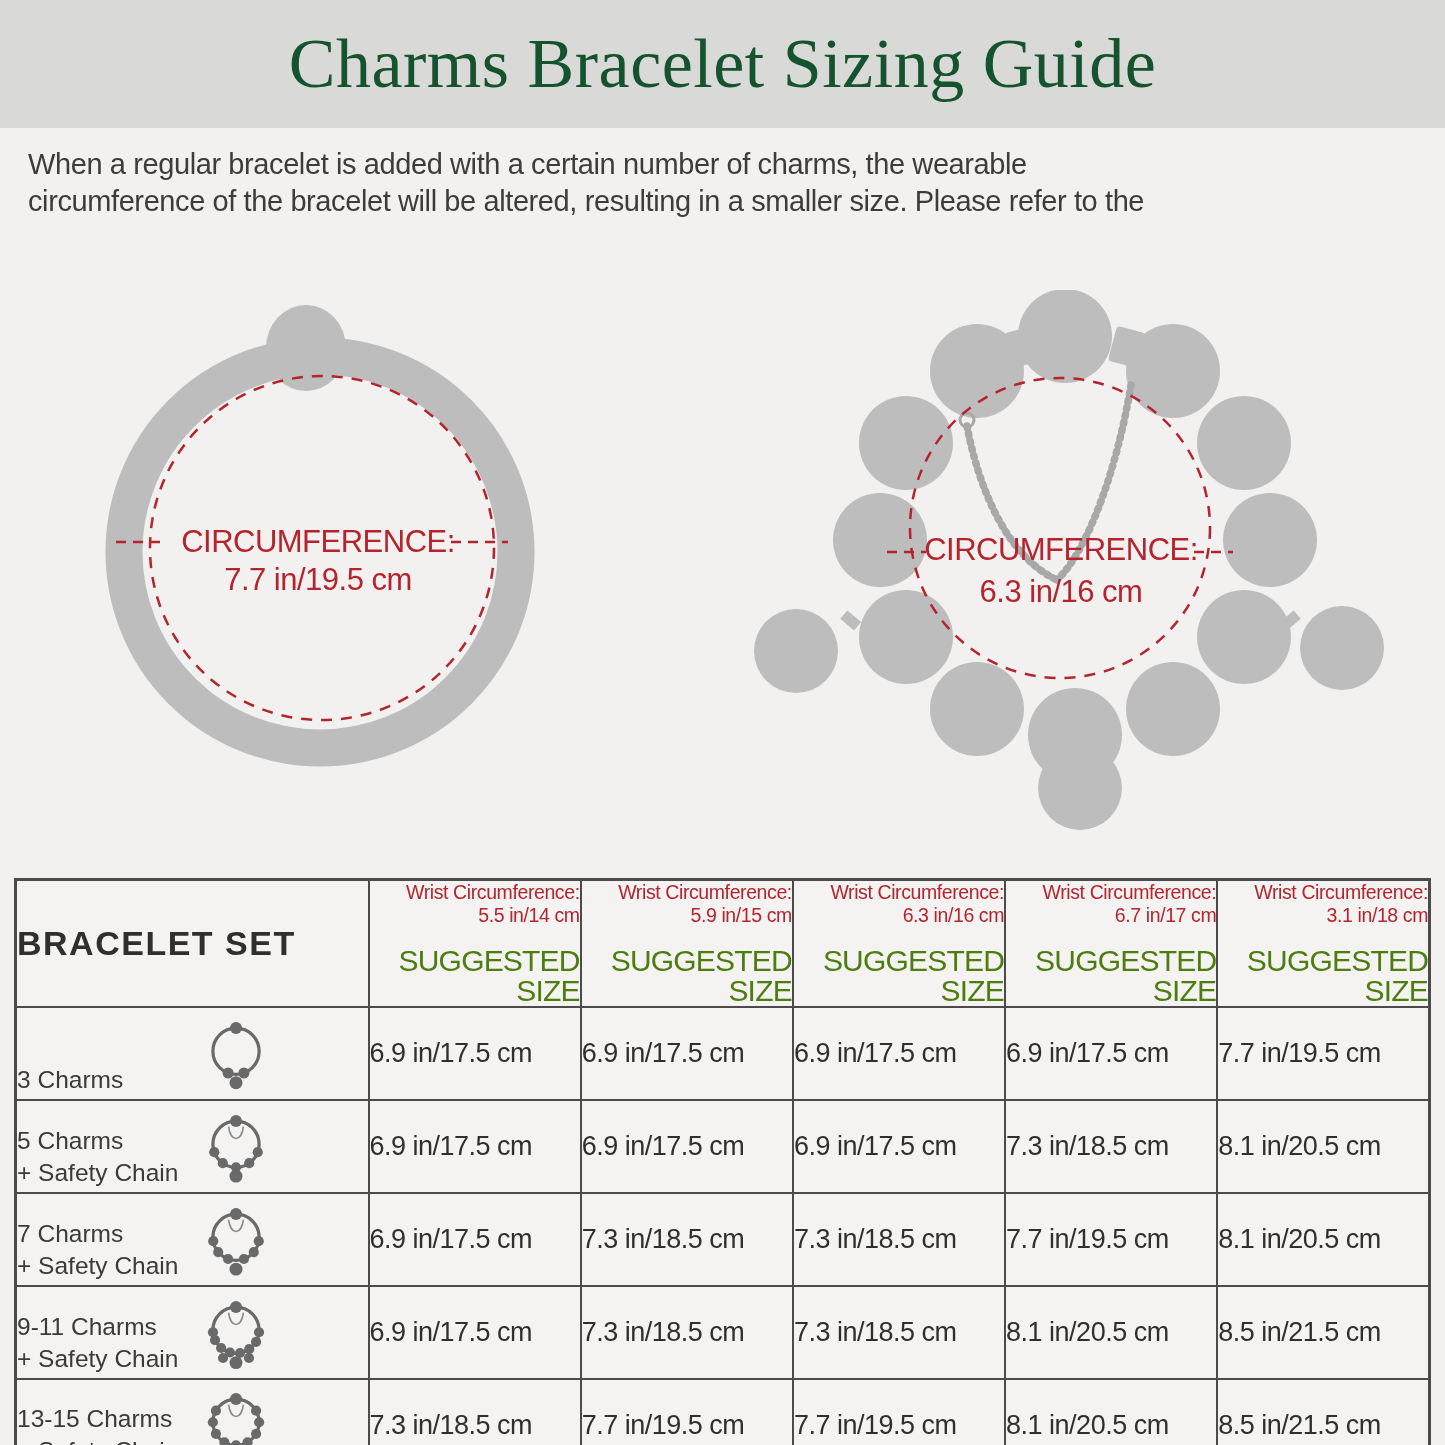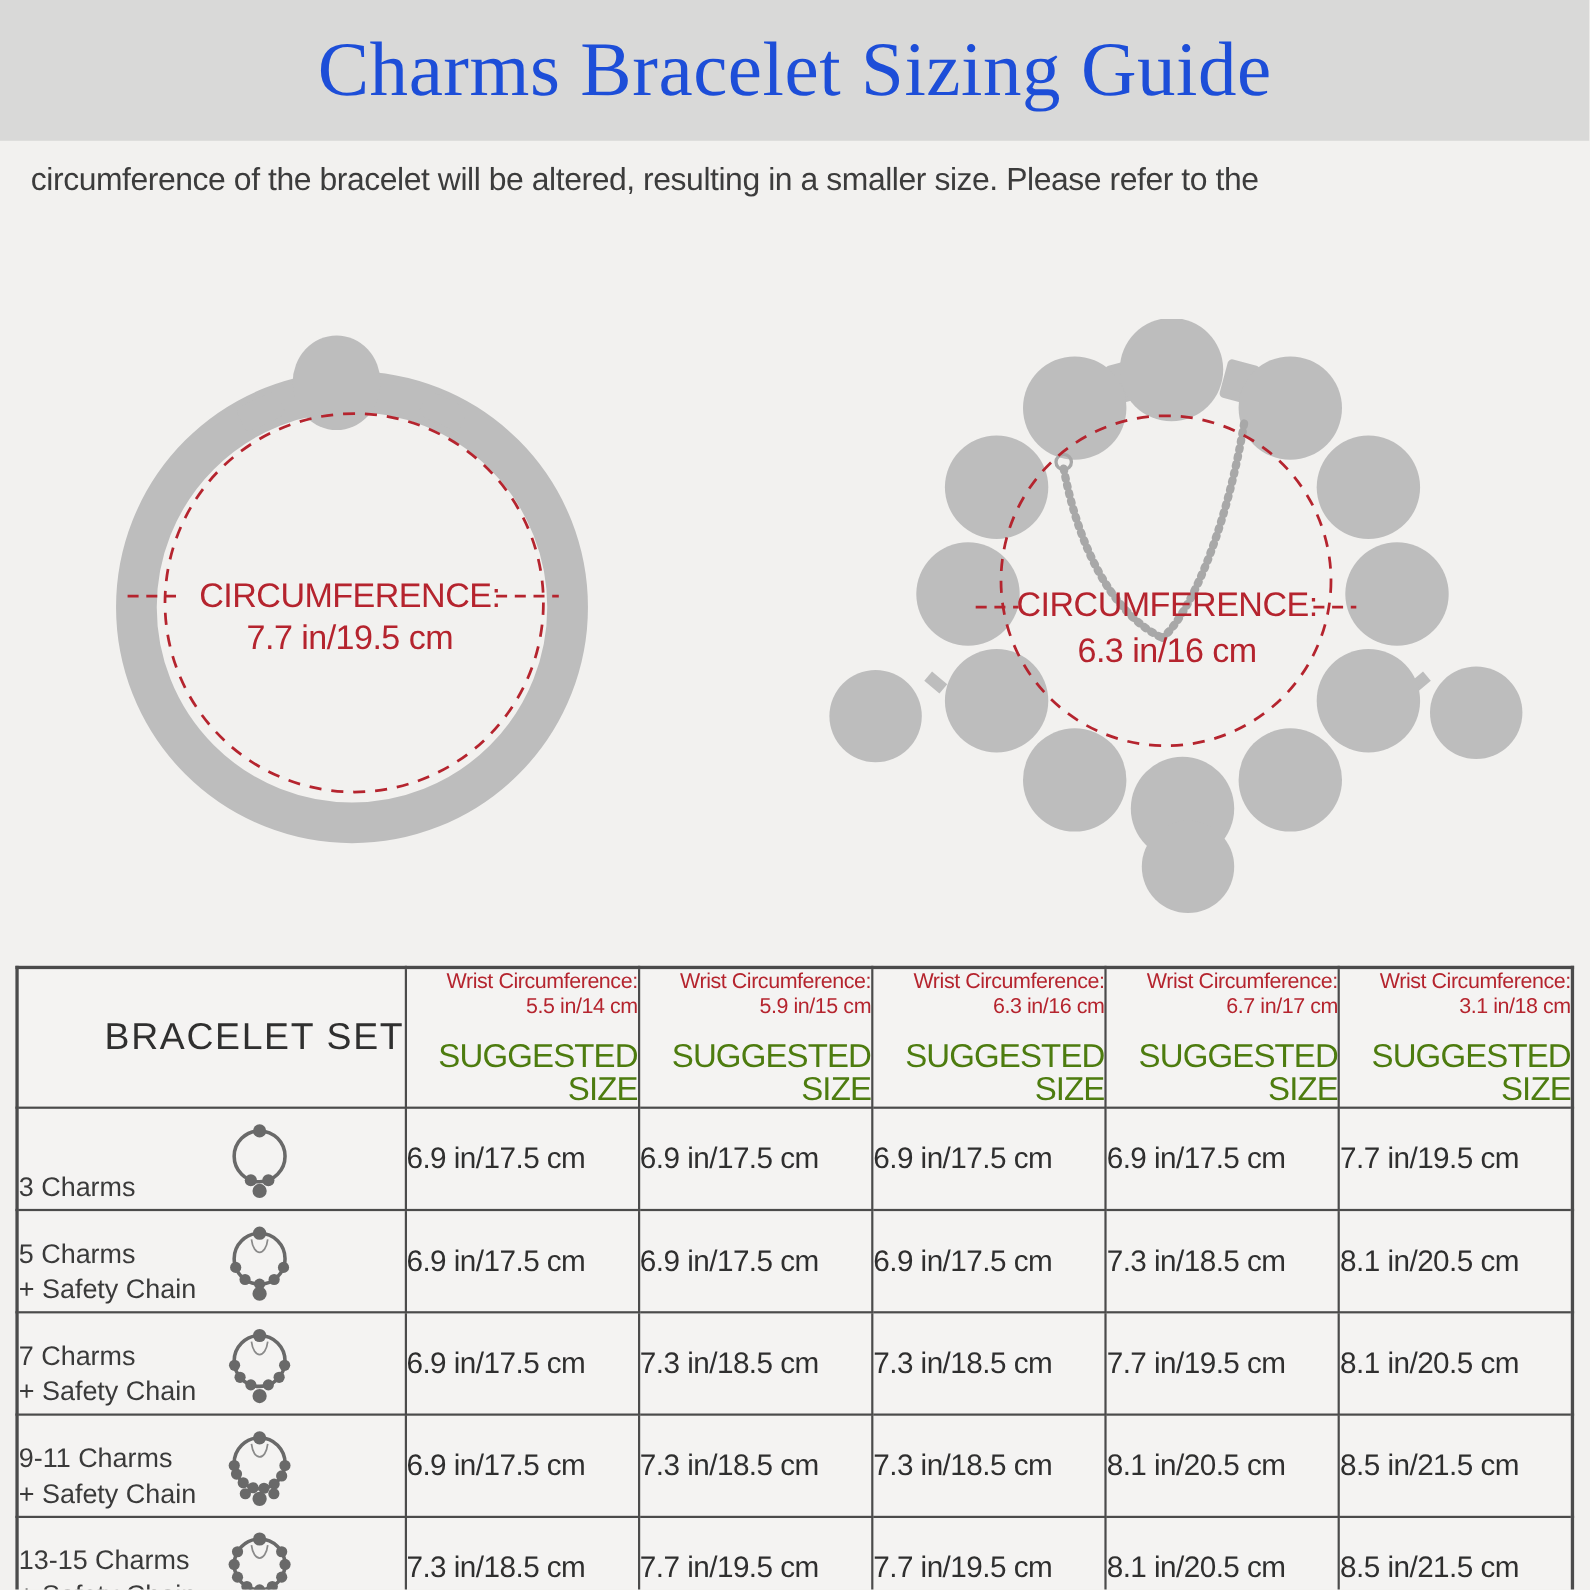--- a/index.html
+++ b/index.html
@@ -17,21 +17,21 @@
     position:absolute;left:0;top:0;width:1445px;height:128px;
     background:#d9d9d8;
     display:flex;align-items:center;justify-content:center;
   }
   .banner h1{
     margin:0;
     font-family:"Liberation Serif", serif;
     font-weight:500;
     font-size:70px;
     letter-spacing:0.5px;
-    color:#1d4ed8;
+    color:#14532d;
   }
 
   
   .intro{
     position:absolute;left:28px;top:146px;width:1395px;
     font-size:29px;line-height:37px;letter-spacing:-0.4px;
     color:#3c3c3c;
   }
   .intro div{display:block;}
 
@@ -59,22 +59,22 @@
     border:3px solid #4b4b4b;
   }
   table.sizing col.c0{width:353px;}
   table.sizing td, table.sizing th{
     border:2px solid #4b4b4b;
     padding:0;vertical-align:middle;
   }
   tr.head-row{height:100px;}
   tr.data-row{height:93px;}
   th.set-th{
-    font-size:34px;font-weight:400;letter-spacing:1.5px;color:#2f2f2f;
-    text-align:right;
+    font-size:34px;font-weight:700;letter-spacing:1.5px;color:#2f2f2f;
+    text-align:left;
   }
   th.col-th{text-align:right;padding-left:12px;font-weight:400;}
   .red-line{color:#b5242e;font-size:19.5px;line-height:23px;letter-spacing:-0.4px;}
   .sug-line{color:#4d7c0f;font-size:30px;line-height:30px;letter-spacing:-0.8px;margin-top:19px;}
   td.val{
     text-align:left;font-size:27px;color:#2f2f2f;letter-spacing:-0.5px;
   }
   td.set-td{padding-left:36px;}
   .set-cell{display:flex;align-items:flex-end;}
   .set-label{flex:0 0 172px;font-size:24.5px;line-height:32px;color:#3a3a3a;white-space:nowrap;}
@@ -86,20 +86,21 @@
 </head>
 <body>
 
 <div class="page">
 
   <header class="banner">
     <h1>Charms Bracelet Sizing Guide</h1>
   </header>
 
   <div class="intro">
+    <div>When a regular bracelet is added with a certain number of charms, the wearable</div>
     <div>circumference of the bracelet will be altered, resulting in a smaller size. Please refer to the</div>
   </div>
 
   <div class="diagram diagram-left">
     <svg width="520" height="560" viewBox="0 0 520 560">
       <circle class="band" cx="260" cy="262" r="196"></circle>
       <rect class="sil" x="157" y="72" width="40" height="24" rx="5" transform="rotate(-25 177 84)"></rect>
       <rect class="sil" x="323" y="72" width="40" height="24" rx="5" transform="rotate(25 343 84)"></rect>
       <ellipse class="sil" cx="246" cy="58" rx="40" ry="43"></ellipse>
       <circle class="dashcirc" cx="262" cy="258" r="172"></circle>

